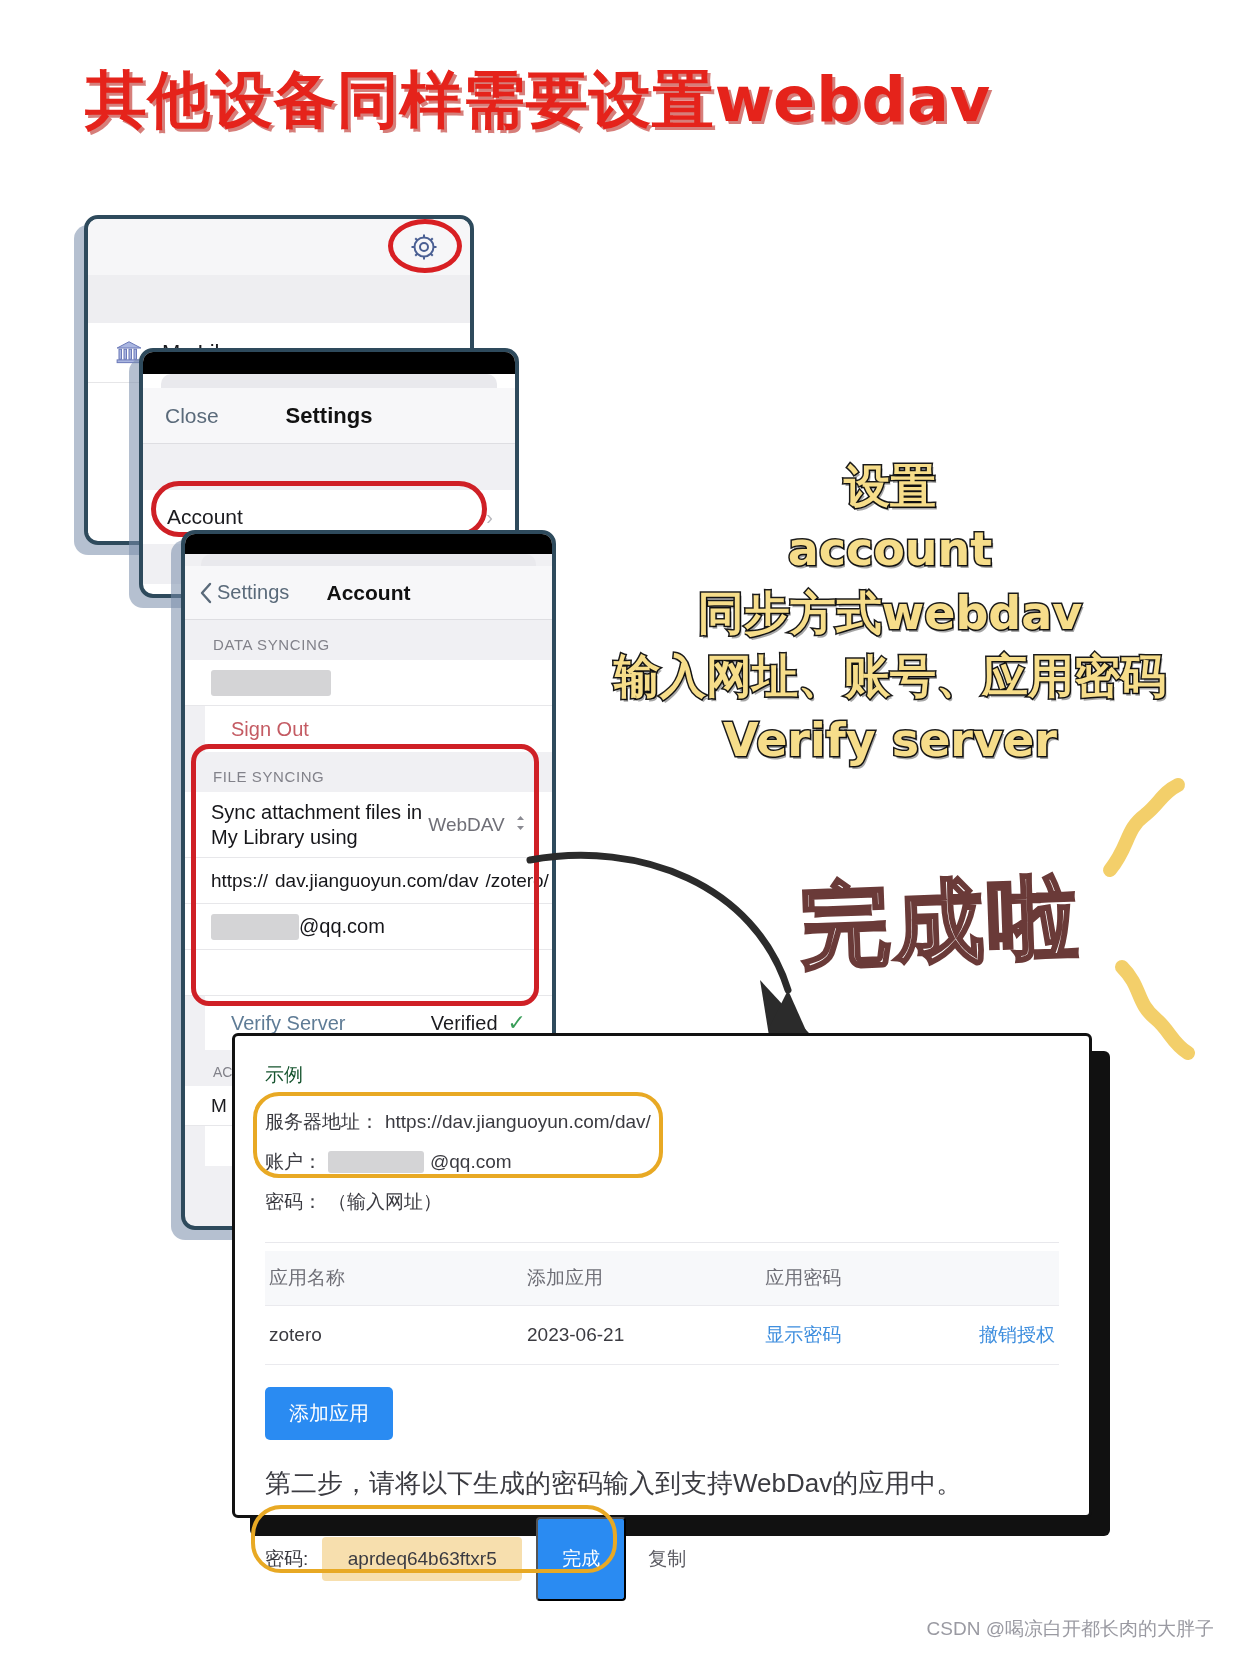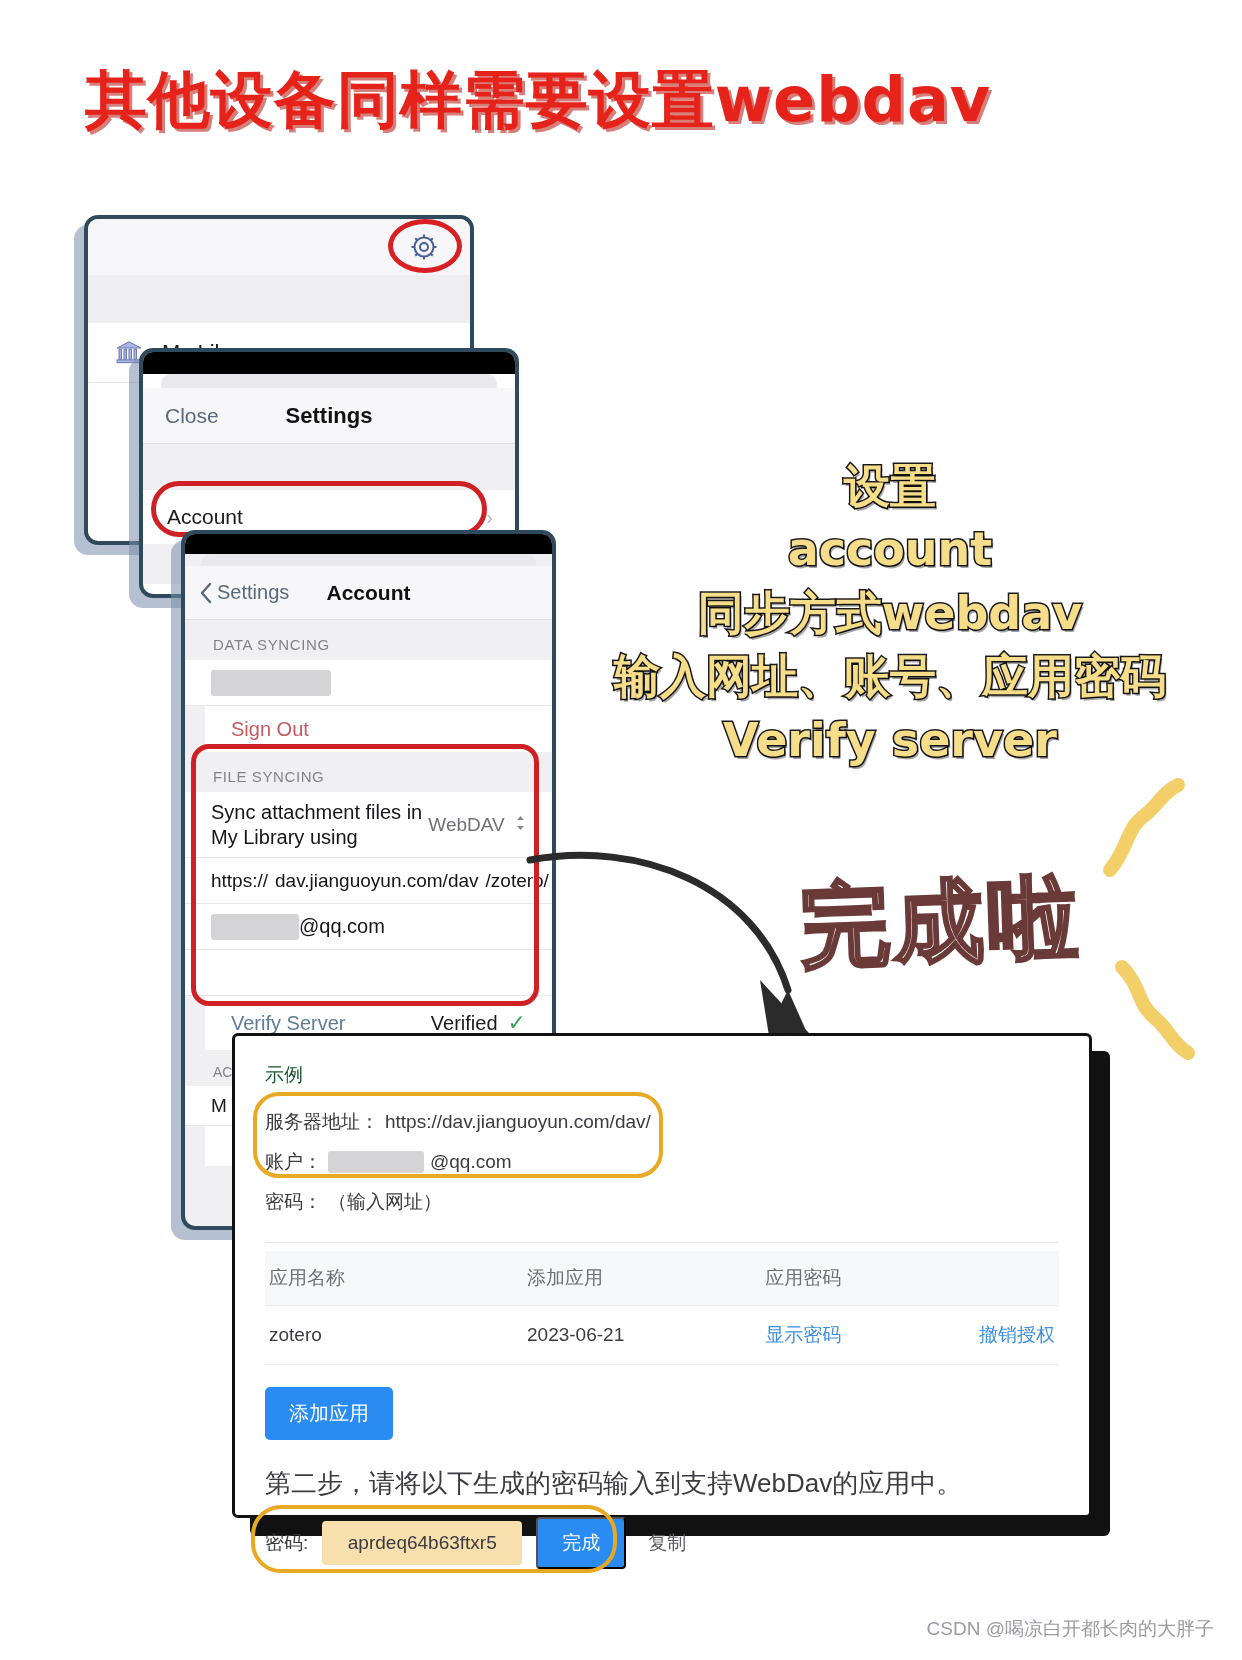--- a/index.html
+++ b/index.html
@@ -178,21 +178,21 @@
   .pwdrow { position:relative; margin-top: 16px; display:flex; align-items:center; gap: 14px; }
   .pwd-ring {
     position:absolute; left: -14px; top: -12px; width: 366px; height: 68px;
     border: 4px solid #e8a924; border-radius: 30px; pointer-events:none;
   }
   .pwd-label { font-size:19px; color:#3b3b41; }
   .pwd-field {
     background:#f7dfae; color:#3b3b41; font-size:19px;
     padding: 11px 22px; border-radius: 4px; min-width: 200px; text-align:center;
   }
-  .done-btn { background:#2a8bf2; color:#fff; font-size:19px; padding: 11px 24px; border-radius:4px; }
+  .done-btn { background:#2a8bf2; color:#fff; font-size:19px; padding: 27px 24px; border-radius:4px; }
   .copy-link { font-size:19px; color:#5c5c63; margin-left: 8px; }
 
   
   .watermark {
     position:absolute; right: 28px; bottom: 18px;
     font-size: 19px; color:#9a9aa2;
   }
 </style>
 </head>
 <body>

